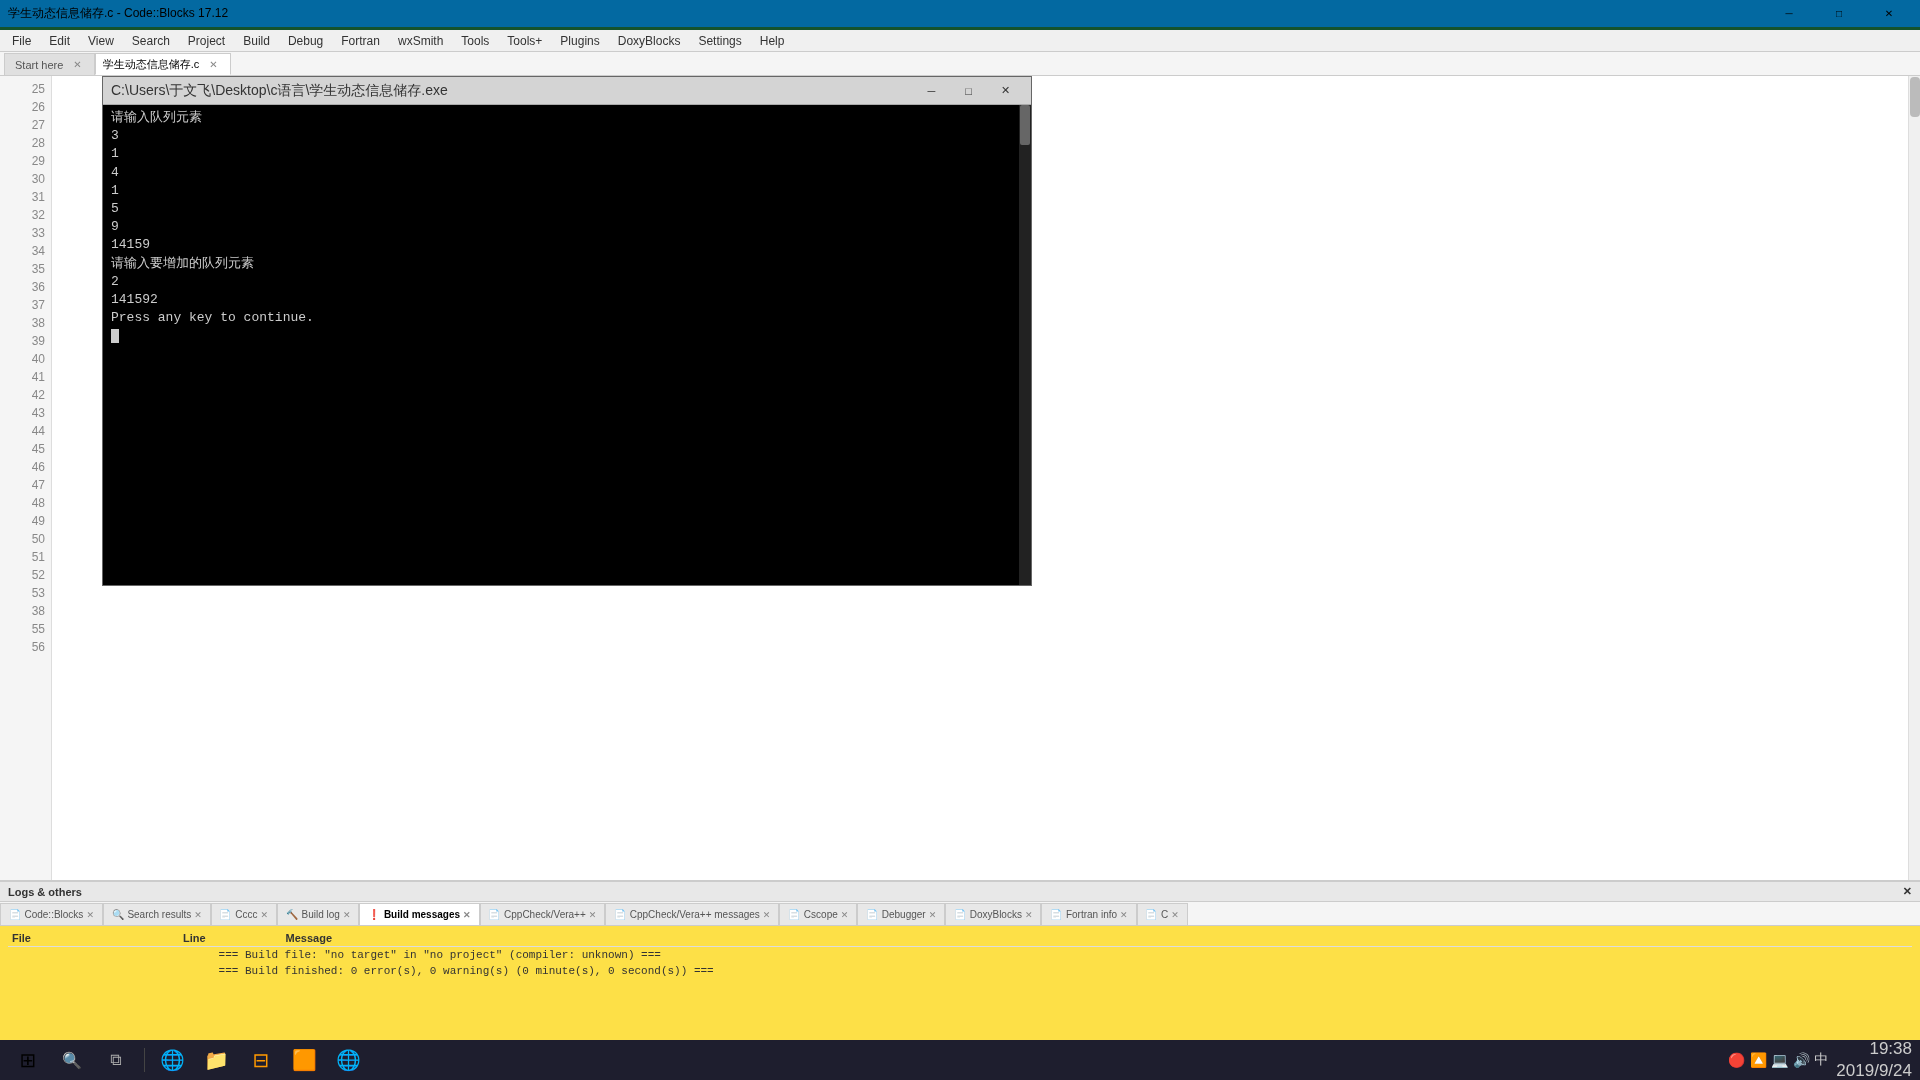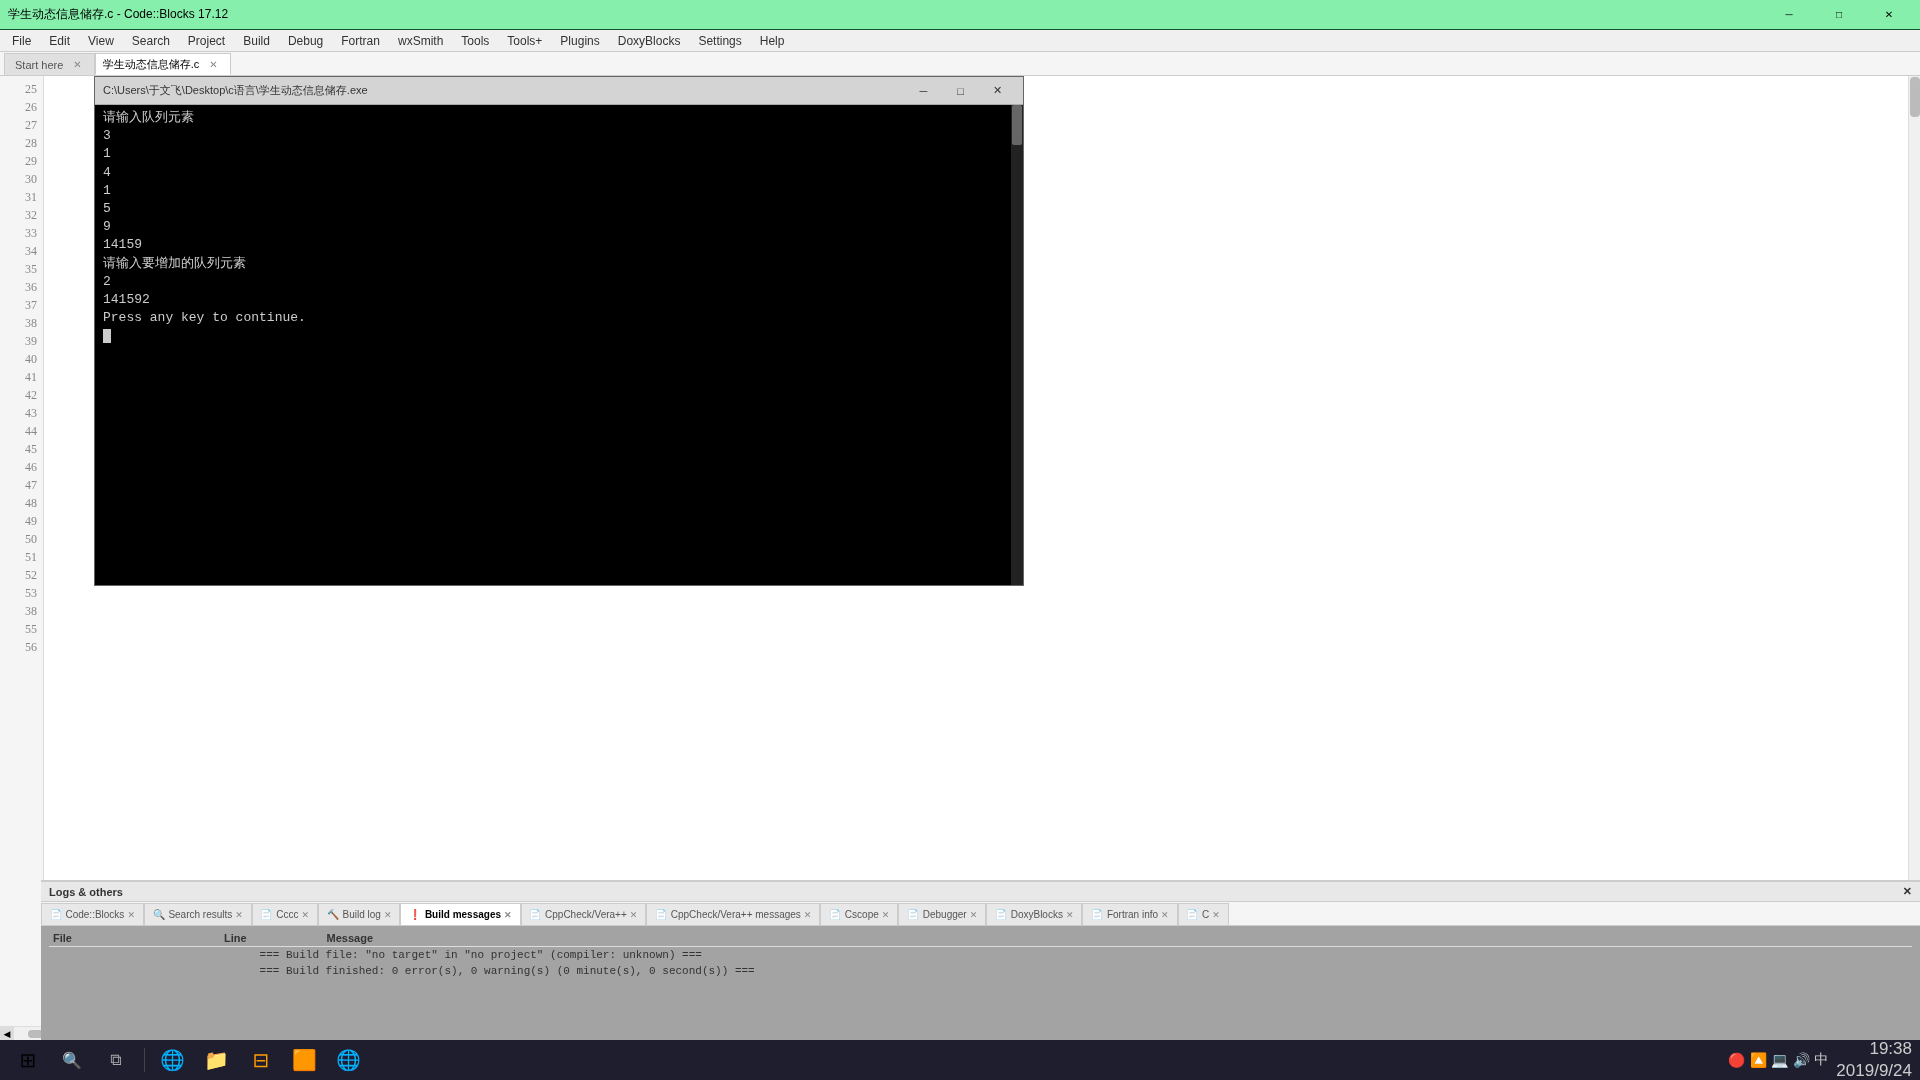--- a/index.html
+++ b/index.html
@@ -1,25 +1,25 @@
 <!DOCTYPE html>
 <html><head>
   <meta charset="utf-8">
   <style>
     * { margin: 0; padding: 0; box-sizing: border-box; }
     body { width: 1920px; height: 1080px; overflow: hidden; font-family: 'Segoe UI', Arial, sans-serif; font-size: 12px; background: #f0f0f0; }
 
     
     #title-bar {
-      background: #86efac;
+      background: #0369a1;
       height: 30px;
       display: flex;
       align-items: center;
       padding: 4px 8px;
-      border-bottom: 1px solid #14532d;
+      border-bottom: 3px solid #14532d;
       justify-content: space-between;
     }
     #title-bar .win-controls { display: flex; gap: 4px; }
     #title-bar .win-btn { width: 46px; height: 30px; border: none; background: transparent; cursor: pointer; font-size: 10px; display: flex; align-items: center; justify-content: center; }
 
     
     #menu-bar {
       background: #f0f0f0;
       height: 22px;
       display: flex;
@@ -65,25 +65,25 @@
     }
     .tab .tab-close {
       font-size: 10px;
       color: #888;
       cursor: pointer;
       padding: 0 2px;
     }
 
     
     #line-numbers {
-      width: 44px;
+      width: 52px;
       background: #f5f5f5;
       border-right: 1px solid #ddd;
       padding: 4px 0;
-      font-family: Liberation Serif, serif;
+      font-family: Liberation Sans, sans-serif;
       font-size: 12px;
       color: #888;
       overflow: hidden;
       text-align: right;
       padding-right: 6px;
       line-height: 1.5;
     }
     #line-numbers div { line-height: 18px; }
 
     
@@ -106,21 +106,21 @@
     }
     #terminal-titlebar {
       background: #d4d4d4;
       height: 28px;
       display: flex;
       align-items: center;
       padding: 0 8px;
       justify-content: space-between;
       border-bottom: 1px solid #aaa;
     }
-    #terminal-titlebar .term-title { font-size: 11px; color: #333; }
+    #terminal-titlebar .term-title { font-size: 14px; color: #333; }
     #terminal-titlebar .term-controls { display: flex; gap: 2px; }
     #terminal-titlebar .term-btn {
       width: 35px;
       height: 24px;
       border: none;
       background: transparent;
       cursor: pointer;
       font-size: 11px;
       display: flex;
       align-items: center;
@@ -170,25 +170,24 @@
       border-radius: 4px;
     }
 
     
     #logs-panel {
       position: absolute;
       bottom: 0;
       left: 0;
       right: 0;
       height: 200px;
-      background: #a3a3a3;
+      background: #fde047;
       border-top: 2px solid #ccc;
       display: flex;
       flex-direction: column;
-      margin-left: 41px;
     }
     #logs-header {
       background: #e8e8e8;
       height: 20px;
       display: flex;
       align-items: center;
       padding: 0 8px;
       font-size: 11px;
       font-weight: bold;
       color: #333;

